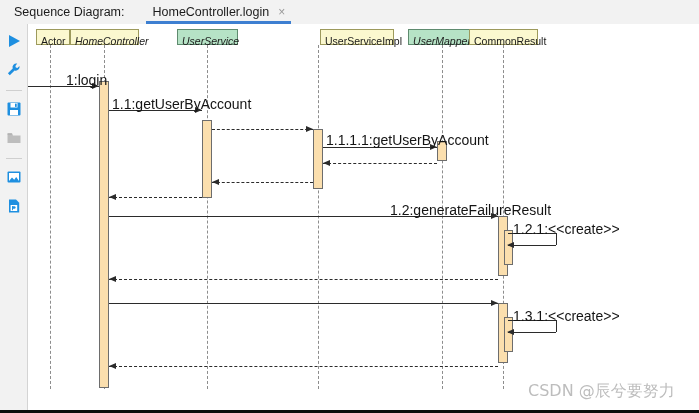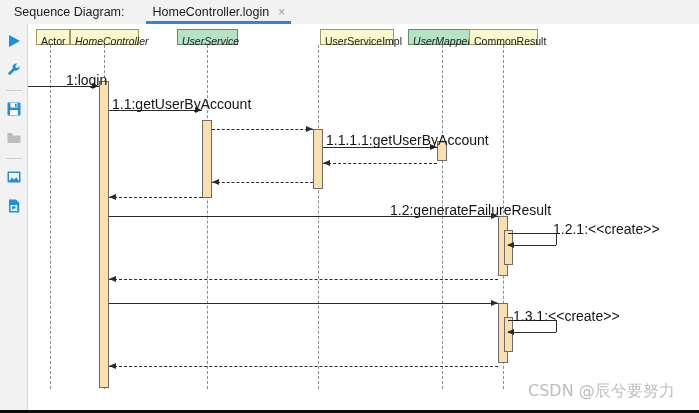--- a/index.html
+++ b/index.html
@@ -204,21 +204,21 @@
       <div class="arrowL" style="left: 184px; top: 154.5px;"></div>
       <div class="msg-line dash" style="left: 81px; top: 173px; width: 93px;"></div>
       <div class="arrowL" style="left: 81px; top: 169.5px;"></div>
       <div class="msg-line" style="left: 81px; top: 192px; width: 389px;"></div>
       <div class="arrowR" style="left: 463px; top: 188.5px;"></div>
       <div class="mlabel" style="left: 362px; top: 178px;">1.2:generateFailureResult</div>
       <div class="msg-line" style="left: 480px; top: 209px; width: 48px;"></div>
       <div class="vline" style="left: 528px; top: 209px; height: 12px;"></div>
       <div class="msg-line" style="left: 480px; top: 221px; width: 48px;"></div>
       <div class="arrowL" style="left: 479px; top: 217.5px;"></div>
-      <div class="mlabel" style="left: 485px; top: 197px; margin-left: 40px;">1.2.1:&lt;&lt;create&gt;&gt;</div>
+      <div class="mlabel" style="left: 485px; top: 197px;">1.2.1:&lt;&lt;create&gt;&gt;</div>
       <div class="msg-line dash" style="left: 81px; top: 255px; width: 389px;"></div>
       <div class="arrowL" style="left: 81px; top: 251.5px;"></div>
       <div class="msg-line" style="left: 81px; top: 279px; width: 389px;"></div>
       <div class="arrowR" style="left: 463px; top: 275.5px;"></div>
       <div class="msg-line" style="left: 480px; top: 296px; width: 48px;"></div>
       <div class="vline" style="left: 528px; top: 296px; height: 12px;"></div>
       <div class="msg-line" style="left: 480px; top: 308px; width: 48px;"></div>
       <div class="arrowL" style="left: 479px; top: 304.5px;"></div>
       <div class="mlabel" style="left: 485px; top: 284px;">1.3.1:&lt;&lt;create&gt;&gt;</div>
       <div class="msg-line dash" style="left: 81px; top: 342px; width: 389px;"></div>

